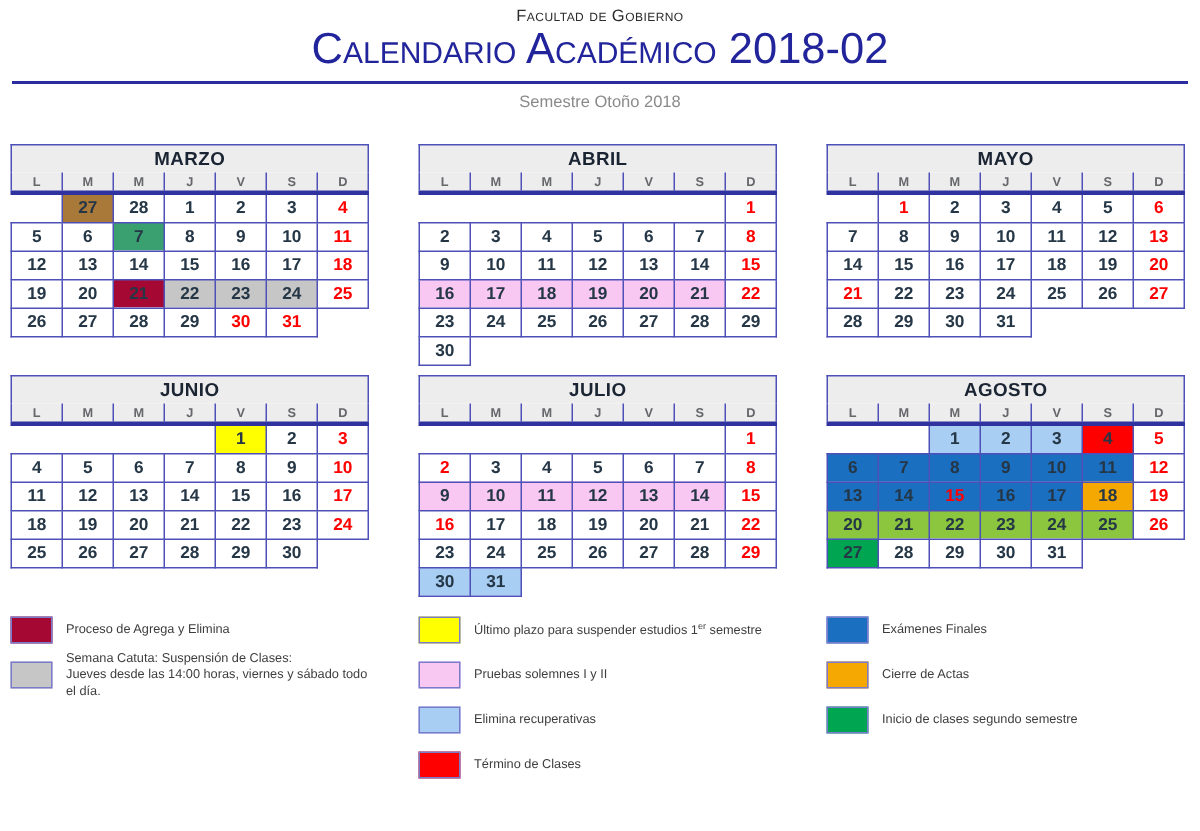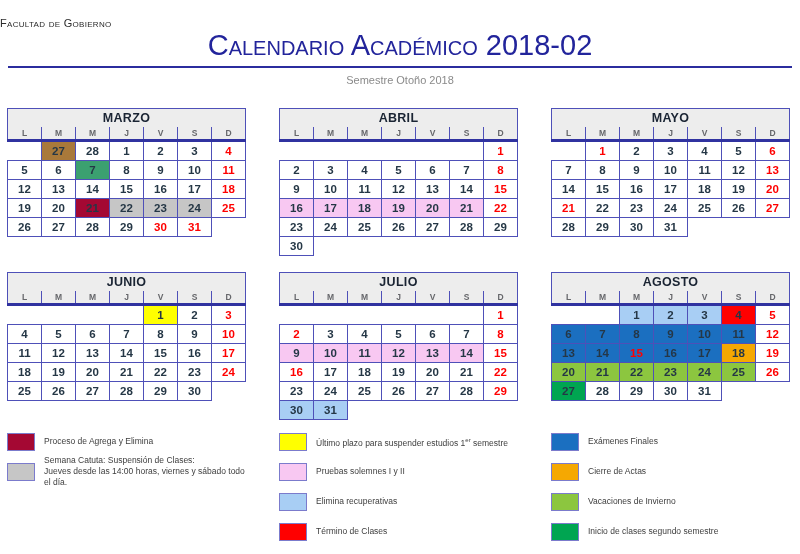--- a/index.html
+++ b/index.html
@@ -1,24 +1,24 @@
 <!DOCTYPE html>
 <html><head>
 <meta charset="utf-8">
 <style>
   html,body{margin:0;padding:0;background:#ffffff;}
   body{width:800px;height:554px;overflow:hidden;font-family:"Liberation Sans",sans-serif;}
   .page{position:relative;width:800px;height:554px;}
 
-  .faculty{margin-top:17px;text-align:left;font-variant:small-caps;font-size:11px;color:#2b2b2b;letter-spacing:.3px;}
+  .faculty{margin-top:5px;text-align:center;font-variant:small-caps;font-size:11px;color:#2b2b2b;letter-spacing:.3px;}
   .title{margin:1px 0 0;text-align:center;font-variant:small-caps;font-weight:normal;font-size:29px;line-height:1.1;color:#22249B;}
   .rule{height:2px;background:#2B2D9E;margin:4px 8px 0 8px;}
   .subtitle{margin-top:6px;text-align:center;font-size:11px;color:#8a8a8a;}
 
-  .months{display:grid;grid-template-columns:repeat(3,239px);justify-content:space-between;align-items:start;row-gap:16px;padding:0 10px 0 7px;margin-top:22px;}
+  .months{display:grid;grid-template-columns:repeat(3,239px);justify-content:space-between;align-items:start;row-gap:6px;padding:0 10px 0 7px;margin-top:22px;}
   table{border-collapse:collapse;table-layout:fixed;width:239px;}
   td{padding:0;text-align:center;}
   .mtitle{background:#EDEDED;border:1px solid #4E50B8;border-bottom:none;font-weight:bold;font-size:12.5px;color:#1A2433;height:18px;letter-spacing:.3px;}
   .dow{background:#EDEDED;border:1px solid #4E50B8;border-top:none;border-bottom:3px solid #3032A0;font-weight:bold;font-size:8.5px;color:#66676B;height:12px;}
   .day{border:1px solid #4E50B8;background:#fff;font-weight:bold;font-size:11.5px;color:#253746;height:18px;}
   .day.red{color:#FF0000;}
   .empty{border:none;background:transparent;height:18px;}
 
   .legend{display:grid;grid-template-columns:repeat(3,239px);justify-content:space-between;padding:0 10px 0 7px;margin-top:7px;}
   .lcol{display:flex;flex-direction:column;}
@@ -465,22 +465,18 @@
       <div class="lcol">
         <div class="litem">
           <span class="swatch" style="background: rgb(27, 111, 192);"></span>
           <span class="llabel">Exámenes Finales</span>
         </div>
         <div class="litem">
           <span class="swatch" style="background: rgb(245, 168, 2);"></span>
           <span class="llabel">Cierre de Actas</span>
         </div>
         <div class="litem">
-          <span class="swatch" style="background: rgb(140, 198, 63);"></span>
-          <span class="llabel">Vacaciones de Invierno</span>
-        </div>
-        <div class="litem">
           <span class="swatch" style="background: rgb(0, 165, 81);"></span>
           <span class="llabel">Inicio de clases segundo semestre</span>
         </div>
       </div>
     </div>
 </div>
 
 </body></html>

